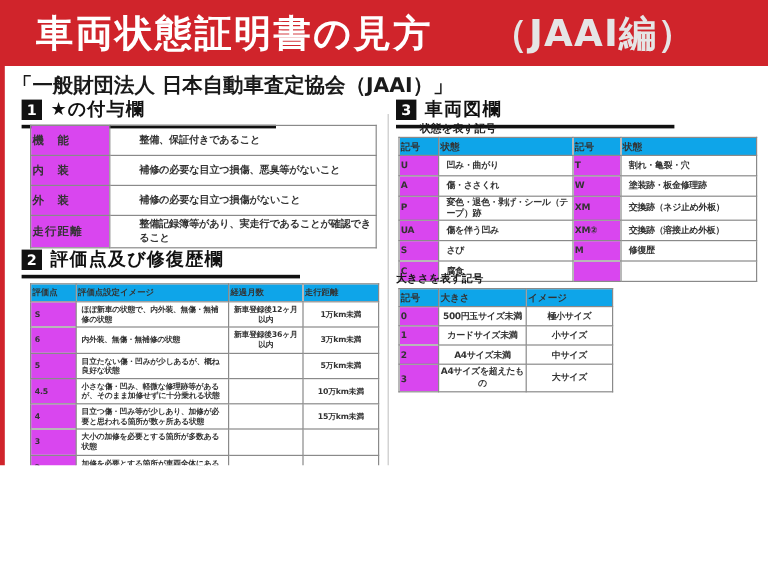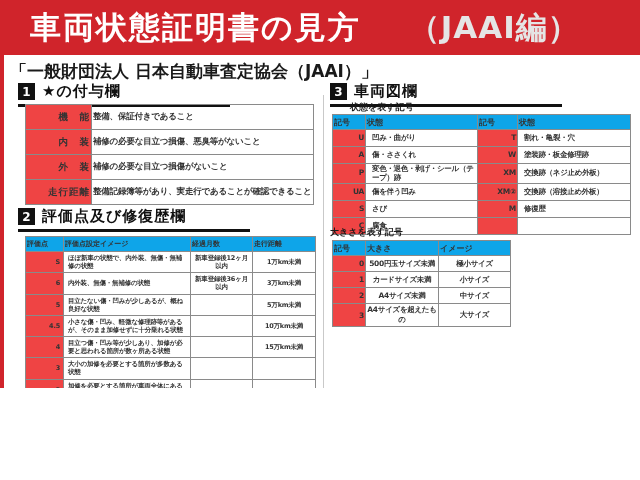--- a/index.html
+++ b/index.html
@@ -23,29 +23,29 @@
     display:flex; align-items:center; justify-content:center; flex:0 0 17px; }
   .sec-title { font-size:15px; font-weight:bold; color:#111; letter-spacing:1px; white-space:nowrap; }
   #sec1-heading { left:18px; top:82px; width:212px; }
   #sec2-heading { left:18px; top:207px; width:232px; }
   #sec3-heading { left:330px; top:82px; width:232px; }
 
   
   table { border-collapse:collapse; table-layout:fixed; }
   td, th { border:1px solid #8a8a8a; color:#333; overflow:hidden; }
   th { background:#0ea5e9; font-weight:bold; text-align:left; }
-  .cell-key { background:#ef4444; text-align:right; font-weight:bold; }
+  .cell-key { background:#d946ef; text-align:left; font-weight:bold; }
   .cell-desc { text-align:left; font-weight:bold; }
   .cell-mid { text-align:center; font-weight:bold; }
 
   
   #star-table { position:absolute; left:25px; top:104px; width:288px; }
   #star-table td { height:22px; font-size:8.5px; letter-spacing:-0.2px; }
   #star-table .cell-key { font-size:9.5px; letter-spacing:1px; }
-  #star-table .cell-desc { padding-left:1px; }
+  #star-table .cell-desc { padding-left:24px; }
 
   
   #grade-table { position:absolute; left:25px; top:236px; width:290px; }
   #grade-table th { height:12px; font-size:7px; }
   #grade-table td { font-size:6.5px; line-height:1.25; letter-spacing:-0.2px; padding:2px 3px; }
   #grade-table .cell-desc { padding-left:4px; }
 
   
   .sub-label { position:absolute; font-size:9px; font-weight:bold; color:#1a1a1a; }
   #cond-label { left:330px; top:101px;margin-left:20px; }

